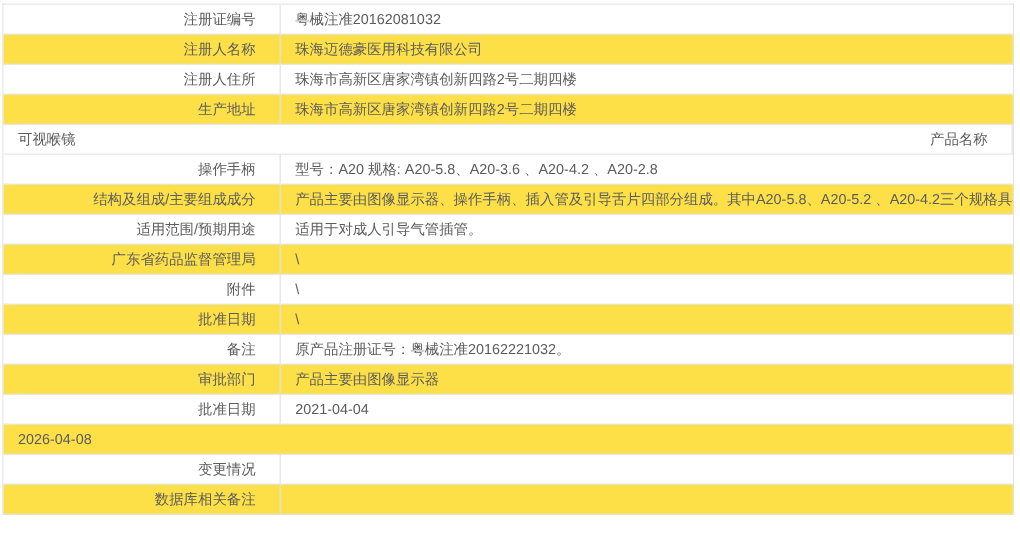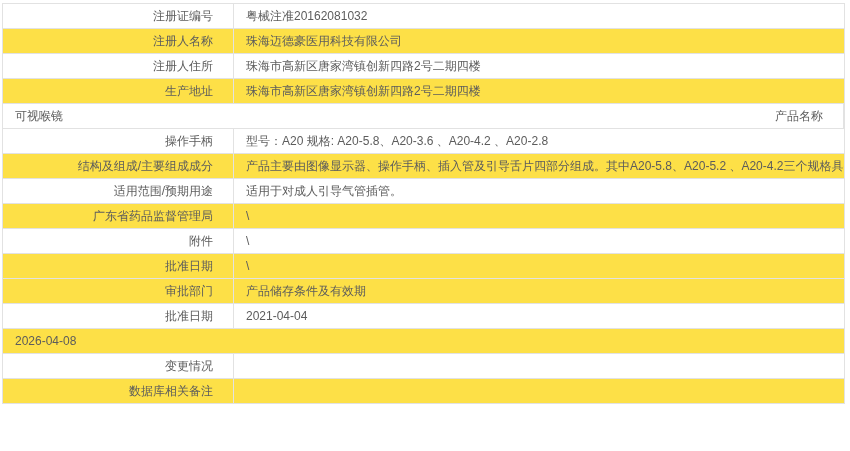--- a/index.html
+++ b/index.html
@@ -98,23 +98,27 @@
       <div class="cell value">\</div>
     </div>
     <div class="row">
       <div class="cell label">附件</div>
       <div class="cell value">\</div>
     </div>
     <div class="row alt">
       <div class="cell label">批准日期</div>
       <div class="cell value">\</div>
     </div>
+    <div class="row">
+      <div class="cell label">备注</div>
+      <div class="cell value">原产品注册证号：粤械注准20162221032。</div>
+    </div>
     <div class="row alt">
       <div class="cell label">审批部门</div>
-      <div class="cell value">产品储存条件及有效期</div>
+      <div class="cell value">产品主要由图像显示器</div>
     </div>
     <div class="row">
       <div class="cell label">批准日期</div>
       <div class="cell value">2021-04-04</div>
     </div>
     <div class="row alt">
       <div class="cell value">2026-04-08</div>
     </div>
     <div class="row">
       <div class="cell label">变更情况</div>

